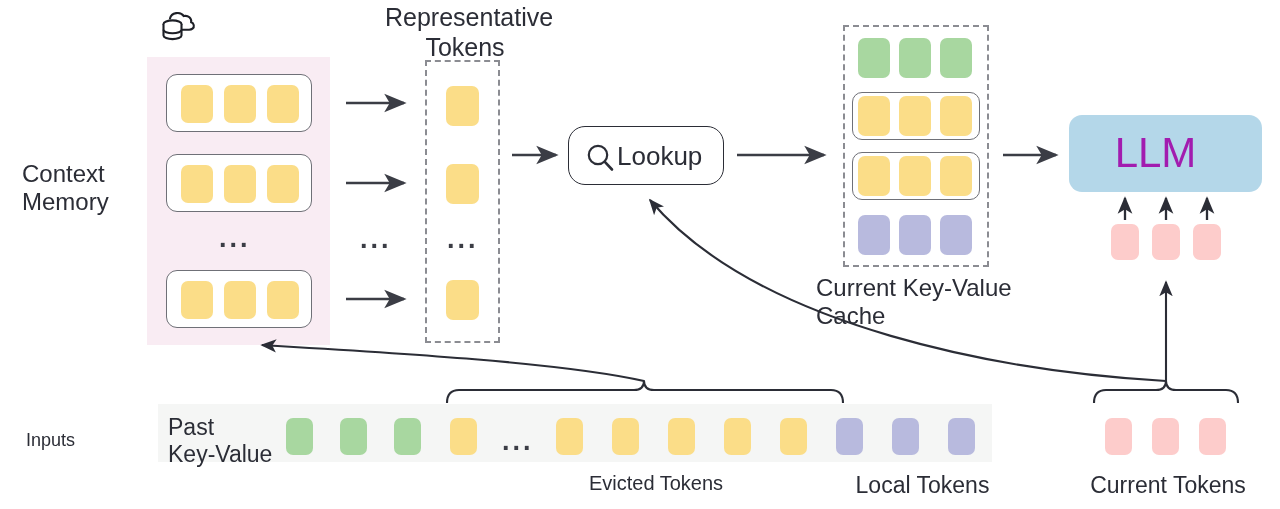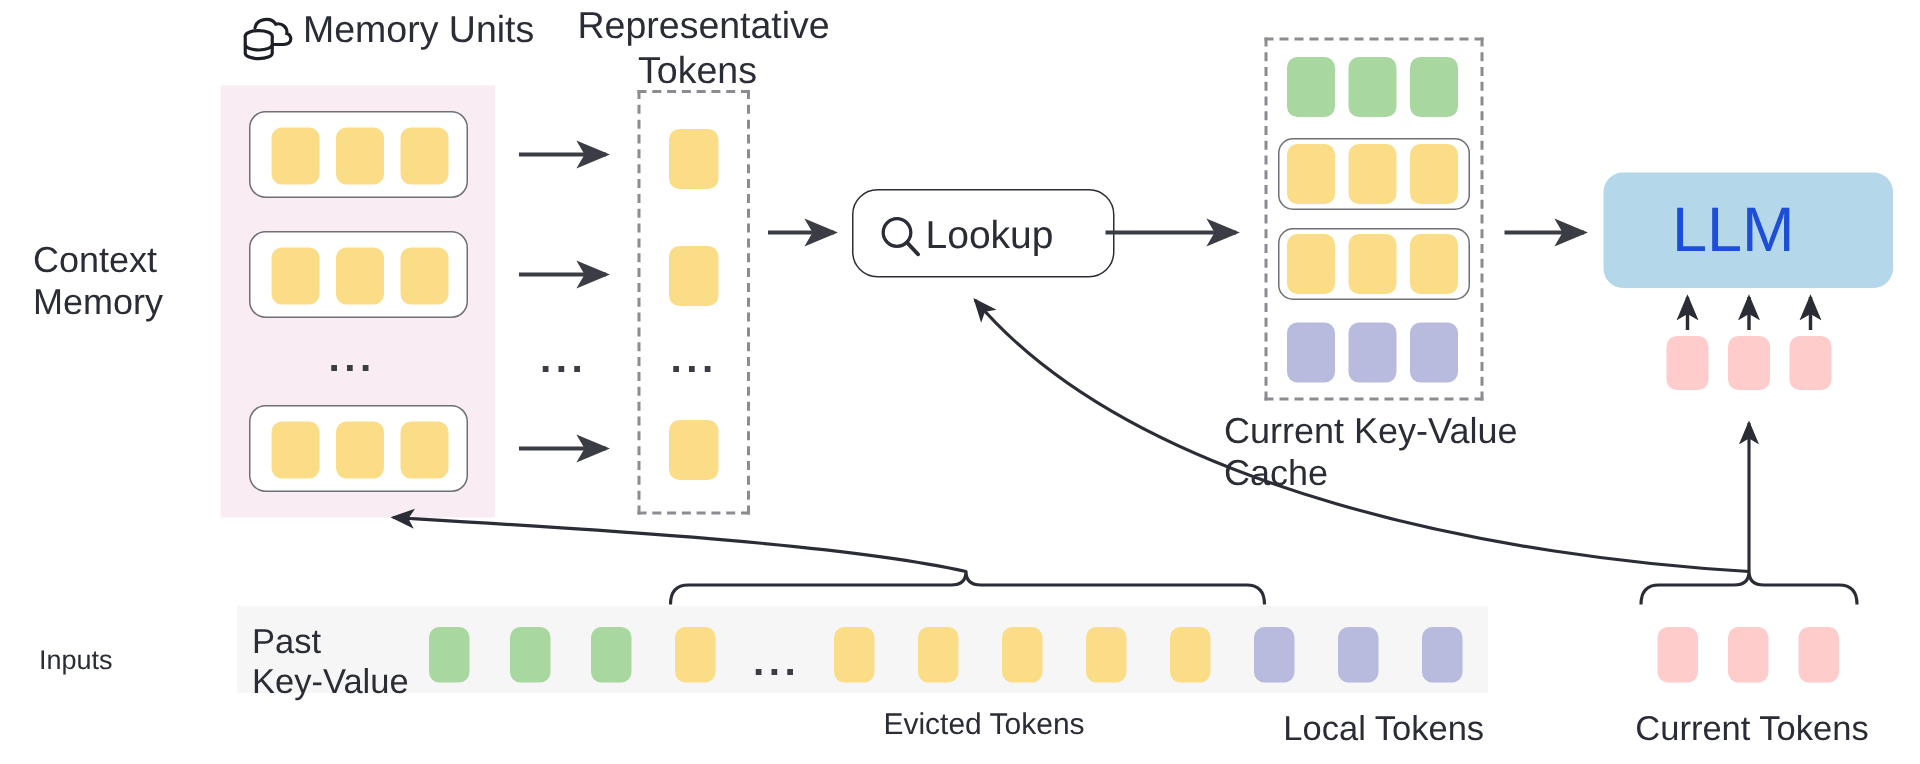--- a/index.html
+++ b/index.html
@@ -21,27 +21,27 @@
   .dashbox{position:absolute;border:2px dashed #8b8c92;box-sizing:border-box;background:transparent;}
 
   .tokenS{position:absolute;border-radius:7px;}
   .yellow{background:#fbdd88;}
   .green{background:#a8d7a0;}
   .purple{background:#b8bade;}
   .pink{background:#fdcccb;}
 
   .dots{position:absolute;color:#3b3d45;font-size:27px;letter-spacing:3px;font-weight:700;line-height:1;}
 
-  #lookup-box{left:568px;top:126px;width:175px;height:59px;border:1.9px solid #2b2d36;
+  #lookup-box{left:568px;top:126px;width:156px;height:59px;border:1.9px solid #2b2d36;
               border-radius:17px;background:#fff;box-sizing:border-box;}
   #lookup-label{position:absolute;left:48px;top:14px;font-size:26px;color:#2b2d36;}
   #lookup-icon{position:absolute;left:16px;top:15px;width:30px;height:30px;}
 
   #llm-box{left:1069px;top:115px;width:193px;height:77px;border-radius:13px;background:#b4d7e9;}
-  #llm-text{position:absolute;left:0;top:14px;width:173px;text-align:center;font-size:42px;color:#1d4ed8;}
+  #llm-text{position:absolute;left:0;top:14px;width:173px;text-align:center;font-size:42px;color:#a21caf;}
 
   .kvrow{position:absolute;width:128px;height:48px;}
   .kvrow .tokenS{width:32px;height:40px;top:4px;}
   .kvrow .tokenS.a{left:6px;} .kvrow .tokenS.b{left:47px;} .kvrow .tokenS.c{left:88px;}
   .kvbox{position:absolute;width:128px;height:48px;border:1.3px solid #6f7077;border-radius:10px;
          background:#fff;box-sizing:border-box;}
 
   svg.ov{position:absolute;left:0;top:0;width:1280px;height:509px;overflow:visible;}
 </style>
 </head>
@@ -57,21 +57,20 @@
   <div class="lbl" style="left:26px;top:430px;font-size:18px;">Inputs</div>
 
   <div class="abs" style="left:156px;top:4px;width:44px;height:44px;">
     <svg width="44" height="44" viewBox="0 0 44 44">
       <path d="M14 14.5c1.2-6 10.5-7.6 13.8-2.4 4.4-1.2 8 2.4 7.4 6.2 2.8.7 3.6 4.6 1.3 6.4-1 .8-2.2 1-3.4 1h-6.6" fill="none" stroke="#1d1f26" stroke-width="2.1" stroke-linecap="round"></path>
       <ellipse cx="16.5" cy="20" rx="9" ry="3.6" fill="#fff" stroke="#1d1f26" stroke-width="2.1"></ellipse>
       <path d="M7.5 20v11.5c0 2 4 3.6 9 3.6s9-1.6 9-3.6V20" fill="#fff" stroke="#1d1f26" stroke-width="2.1"></path>
       <path d="M7.5 25.7c0 2 4 3.6 9 3.6s9-1.6 9-3.6" fill="none" stroke="#1d1f26" stroke-width="2.1"></path>
     </svg>
   </div>
-  <div class="lbl" style="left:202px;top:6px;font-size:25px;">Memory Units</div>
 
   <div class="lbl" style="left:385px;top:3px;width:160px;text-align:center;font-size:25px;">Representative
 Tokens</div>
 
   <div class="unit" style="left:166px;top:74px;">
     <span class="tok a"></span>
     <span class="tok b"></span>
     <span class="tok c"></span>
   </div>
   <div class="unit" style="left:166px;top:154px;">

